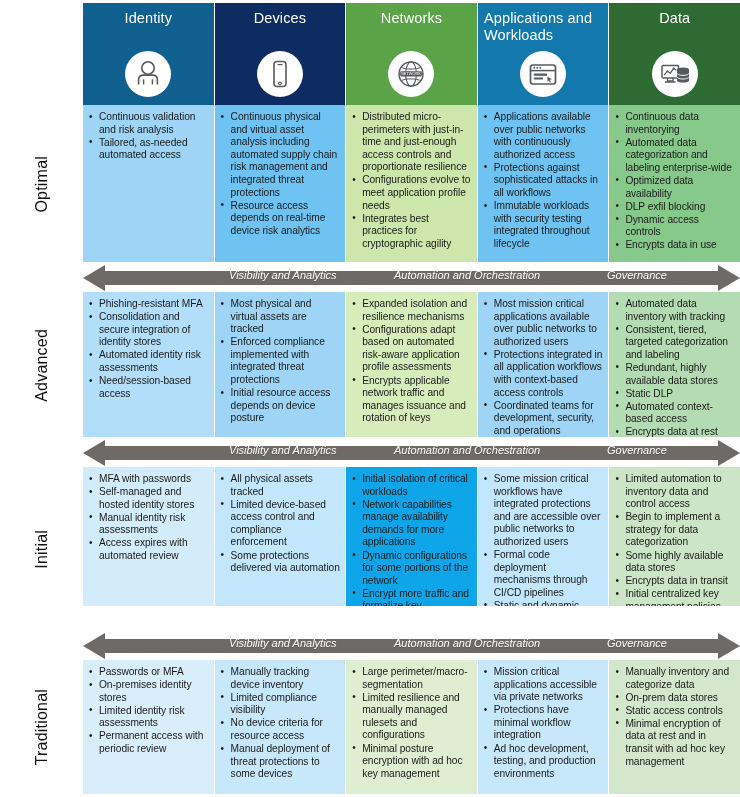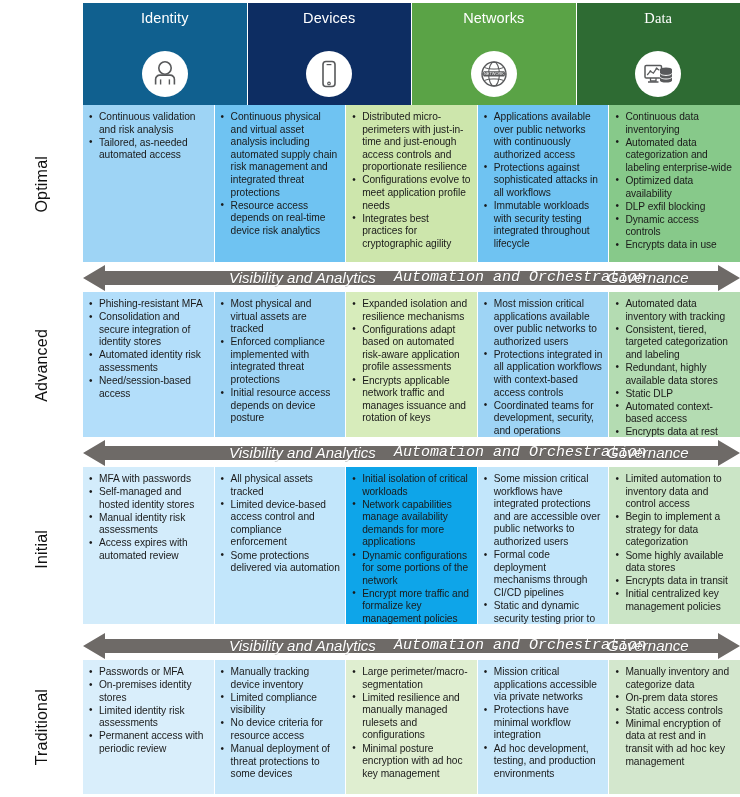--- a/index.html
+++ b/index.html
@@ -35,21 +35,21 @@
   .hcell {
     flex: 1 1 0;
     position: relative;
     display: flex;
     flex-direction: column;
     align-items: center;
     justify-content: flex-start;
     padding-top: 7px;
     border-right: 1px solid #ffffff;
   }
-  .hcell:last-child { border-right: none; font-family: Liberation Serif, serif; }
+  .hcell:last-child { border-right: none; }
   .hcell .htitle {
     color: #ffffff;
     font-size: 14.5px;
     line-height: 17px;
     text-align: left;
     font-weight: 400;
     letter-spacing: .1px;
     max-width: 118px;
   }
   .icon-circle {
@@ -135,26 +135,26 @@
   .xband .labels {
     position: absolute;
     inset: 0;
     display: flex;
     align-items: center;
   }
   .xband .lbl {
     position: absolute;
     color: #ffffff;
     font-style: italic;
-    font-size: 15px;
+    font-size: 11px;
     white-space: nowrap;
     text-shadow: 0 1px 0 rgba(0,0,0,.18);
   }
   .lbl-vis { left: 146px; top: 6px; }
-  .lbl-aut { left: 311px; top: 6px; font-family: Liberation Mono, monospace; }
+  .lbl-aut { left: 311px; top: 6px; }
   .lbl-gov { left: 524px; top: 6px; }
 </style>
 </head>
 <body>
 
 <div id="page">
 
   <div class="matrix">
     <div class="header-row">
 
@@ -189,20 +189,35 @@
             <ellipse cx="17" cy="17" rx="5.4" ry="12" fill="none" stroke="#58595b" stroke-width="1.1"></ellipse>
             <line x1="5" y1="17" x2="29" y2="17" stroke="#58595b" stroke-width="1.1"></line>
             <path d="M7.4 10.4 C11 12.6 23 12.6 26.6 10.4" fill="none" stroke="#58595b" stroke-width="1"></path>
             <path d="M7.4 23.6 C11 21.4 23 21.4 26.6 23.6" fill="none" stroke="#58595b" stroke-width="1"></path>
             <rect x="6.2" y="14.2" width="21.6" height="5.4" rx="1" fill="#58595b"></rect>
             <text x="17" y="18.4" font-size="3.9" fill="#ffffff" text-anchor="middle" font-family="'Liberation Sans', sans-serif">NETWORK</text>
           </svg>
         </div>
       </div>
 
+      <div class="hcell" style="background:#1378ab">
+        <div class="htitle">Applications and Workloads</div>
+        <div class="icon-circle">
+          <svg width="34" height="34" viewBox="0 0 34 34">
+            <rect x="4.5" y="8" width="25" height="19" rx="2.4" fill="none" stroke="#58595b" stroke-width="1.7"></rect>
+            <path d="M4.5 13.6 H29.5" stroke="#58595b" stroke-width="1.5"></path>
+            <circle cx="8.3" cy="10.8" r="0.95" fill="#58595b"></circle>
+            <circle cx="11.3" cy="10.8" r="0.95" fill="#58595b"></circle>
+            <circle cx="14.3" cy="10.8" r="0.95" fill="#58595b"></circle>
+            <rect x="7.6" y="16.6" width="13.5" height="2.1" rx="1" fill="#58595b"></rect>
+            <rect x="7.6" y="20.5" width="9.5" height="2.1" rx="1" fill="#58595b"></rect>
+            <path d="M21.3 19.2 l5.2 3.1 l-2.3 .6 l1.2 2.3 l-1.5 .8 l-1.2 -2.3 l-1.6 1.6 z" fill="#58595b" stroke="#ffffff" stroke-width=".55"></path>
+          </svg>
+        </div>
+      </div>
 
       <div class="hcell" style="background:#2e6b33">
         <div class="htitle">Data</div>
         <div class="icon-circle">
           <svg width="34" height="34" viewBox="0 0 34 34">
             <rect x="4" y="8.5" width="16.5" height="12.5" rx="1.3" fill="none" stroke="#58595b" stroke-width="1.5"></rect>
             <path d="M9.5 21 v3 h5.5 v-3" fill="none" stroke="#58595b" stroke-width="1.3"></path>
             <line x1="7" y1="25" x2="17.5" y2="25" stroke="#58595b" stroke-width="1.5"></line>
             <polyline points="6.2,18 9.4,14.2 12.4,16.2 15.6,11.4 18.4,13.2" fill="none" stroke="#58595b" stroke-width="1.2"></polyline>
             <circle cx="9.4" cy="14.2" r="1" fill="#58595b"></circle>
@@ -291,21 +306,21 @@
           <li>Automated data inventory with tracking</li>
           <li>Consistent, tiered, targeted categorization and labeling</li>
           <li>Redundant, highly available data stores</li>
           <li>Static DLP</li>
           <li>Automated context-based access</li>
           <li>Encrypts data at rest</li>
         </ul>
       </div>
     </div>
 
-    <div class="band-row" style="top:467px; height:157px;">
+    <div class="band-row" style="top:467px; height:139px;">
       <div class="cell" style="background:#d3ecfb">
         <ul>
           <li>MFA with passwords</li>
           <li>Self-managed and hosted identity stores</li>
           <li>Manual identity risk assessments</li>
           <li>Access expires with automated review</li>
         </ul>
       </div>
       <div class="cell" style="background:#c2e6fb">
         <ul>

